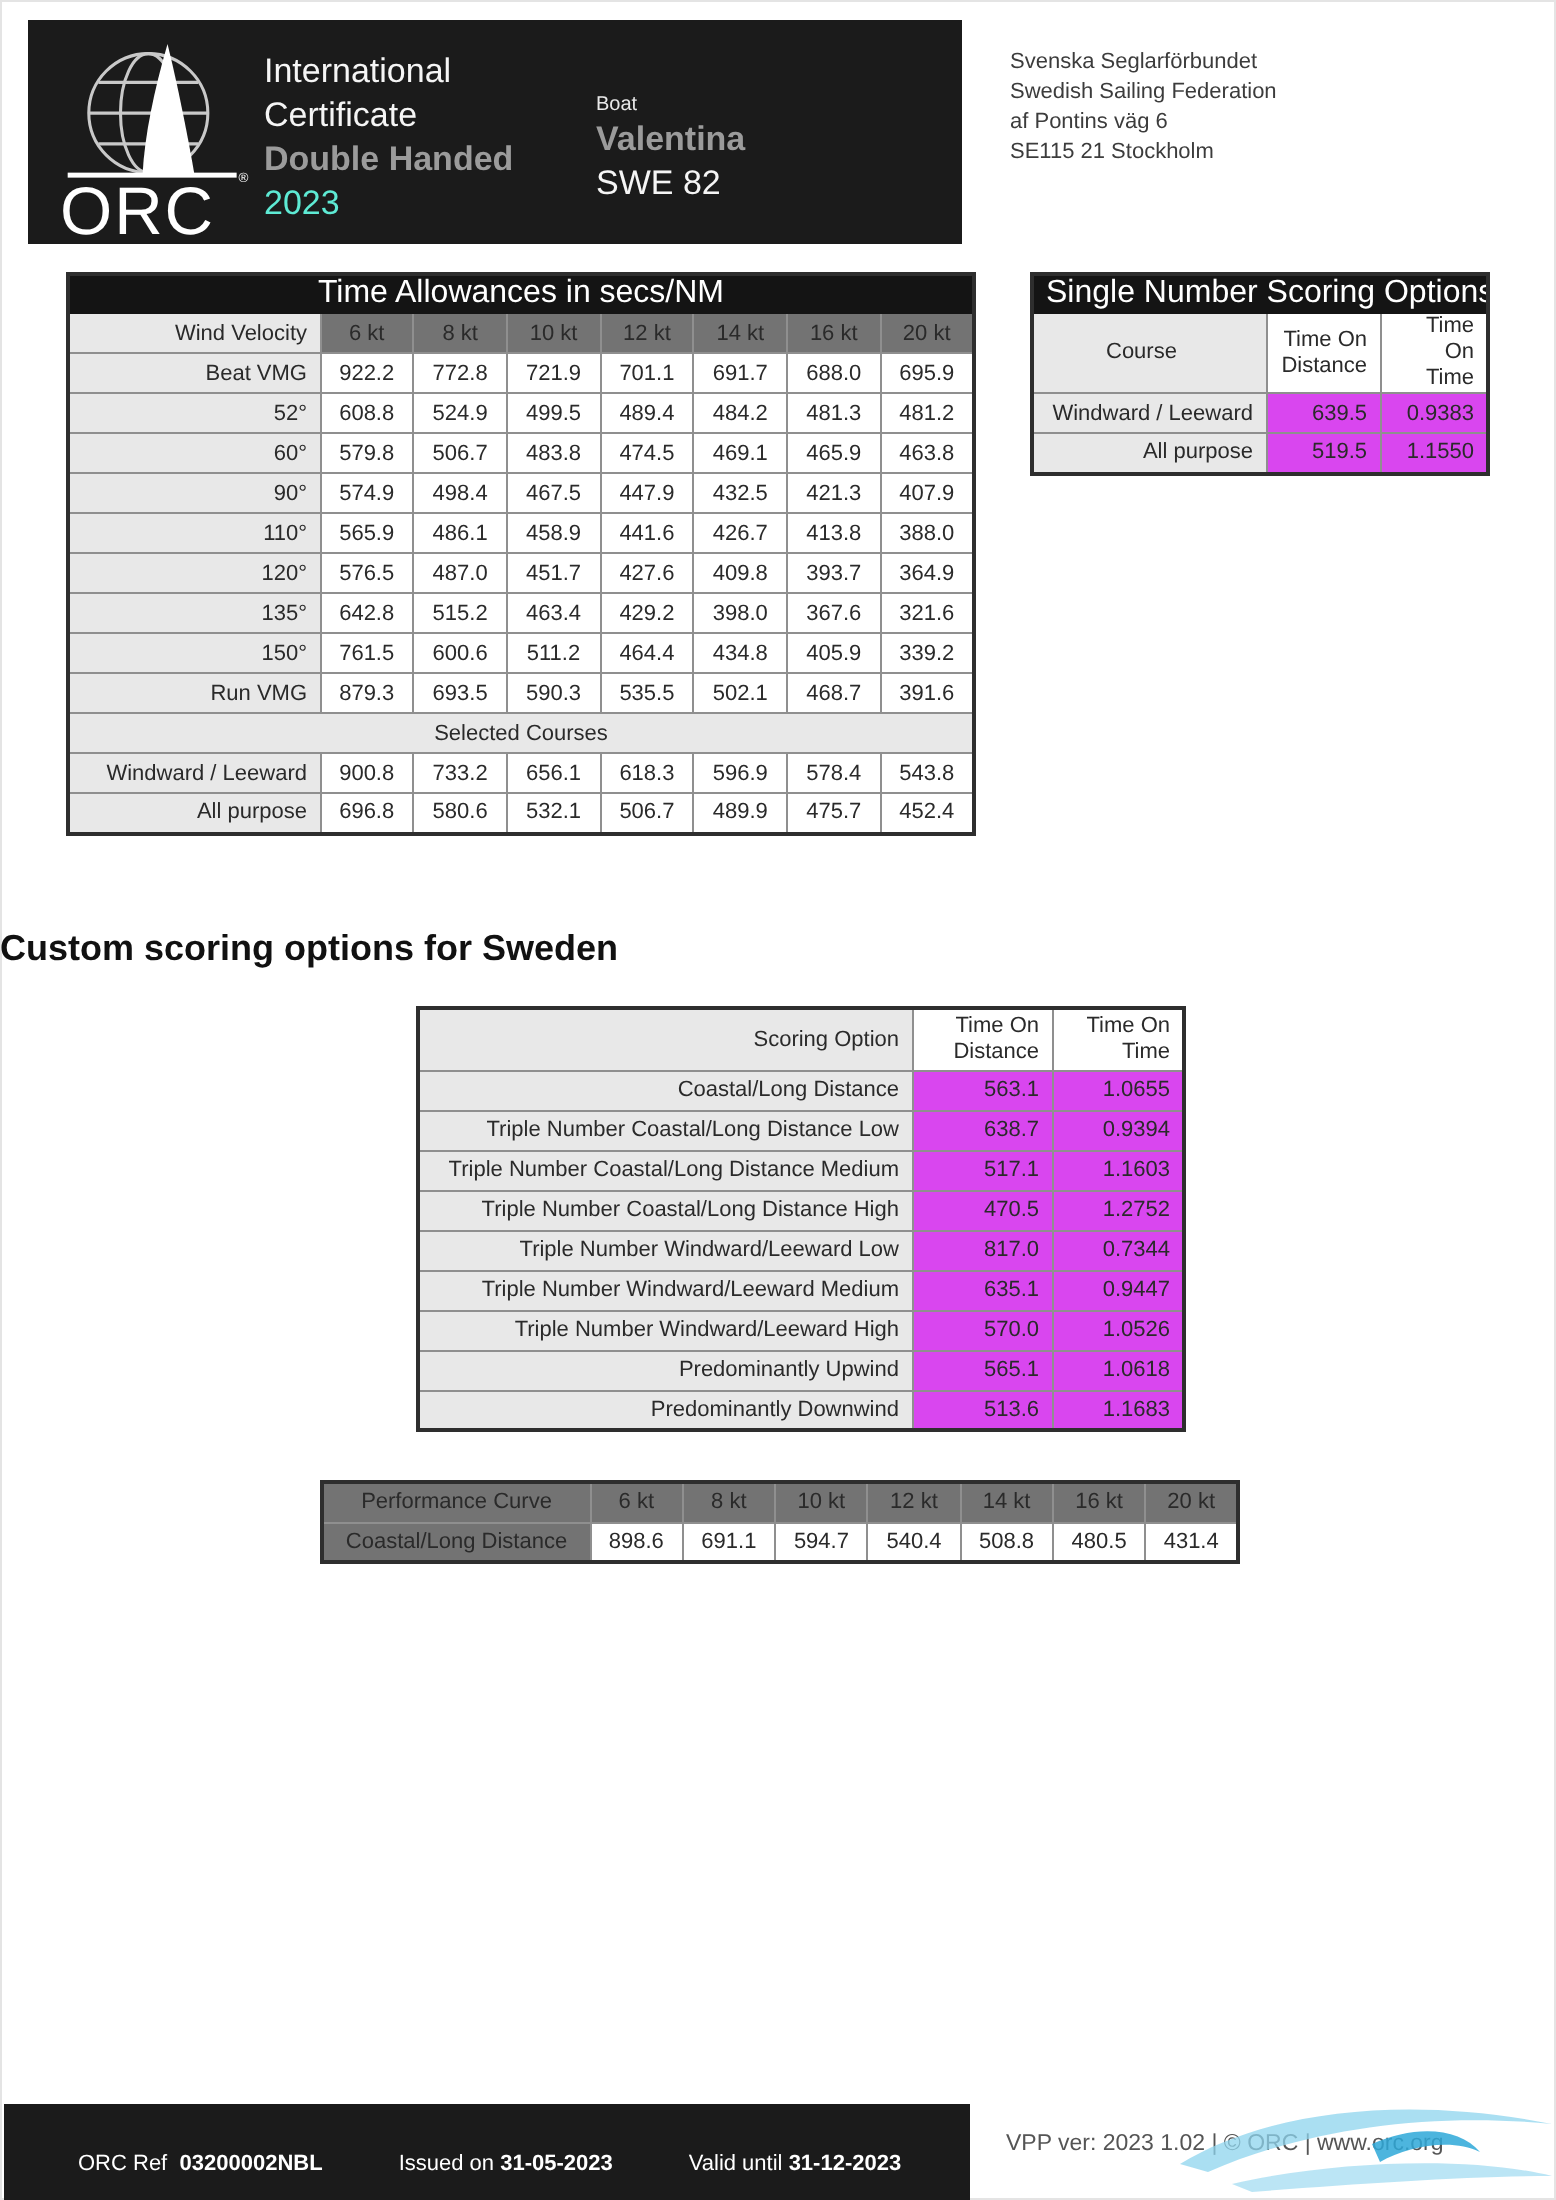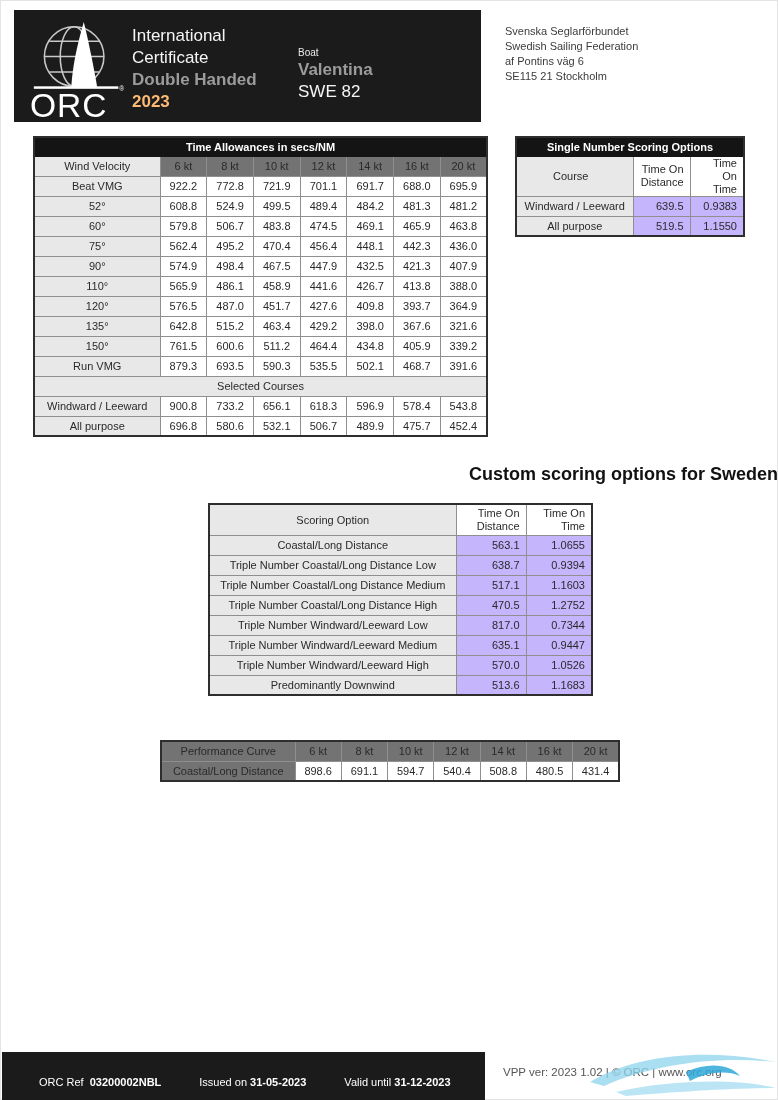--- a/index.html
+++ b/index.html
@@ -21,21 +21,21 @@
   .header-box {
     position: absolute; left: 14px; top: 10px;
     width: 467px; height: 112px;
     background: #1b1b1b;
     display: flex;
   }
   .logo-wrap { width: 108px; padding: 10px 0 0 16px; }
   .title-block { padding: 15px 0 0 10px; width: 160px; }
   .title-line { color: #f5f5f5; font-size: 17px; line-height: 22px; font-weight: 500; }
   .title-gray { color: #9b9b9b; font-weight: bold; }
-  .title-year { color: #fdba74; font-weight: bold; }
+  .title-year { color: #5eead4; font-weight: normal; }
   .boat-block { padding: 36px 0 0 16px; }
   .boat-label { color: #e8e8e8; font-size: 10px; line-height: 13px; }
   .boat-name { color: #9b9b9b; font-size: 17px; line-height: 22px; font-weight: bold; }
   .sail-no { color: #f5f5f5; font-size: 17px; line-height: 22px; }
 
   .federation {
     position: absolute; left: 505px; top: 24px;
     font-size: 11px; line-height: 15px; color: #3c3c3c;
   }
 
@@ -44,40 +44,40 @@
     border-collapse: collapse;
     table-layout: fixed;
     font-size: 11px;
     color: #2a2a2a;
     position: absolute;
     background: #fff;
   }
   .tbl td, .tbl th { border: 1px solid #8f8f8f; height: 20px; padding: 0 6px; font-weight: normal; overflow: hidden; white-space: nowrap; }
   .tbl { border: 2px solid #2e2e2e; }
   .tbl .title-row th {
-    background: #141414; color: #fff; font-weight: bold;
-    text-align: center; font-size: 11px; height: 19px;
+    background: #141414; color: #fff; font-weight: normal;
+    text-align: center; font-size: 16px; height: 19px;
     border-color: #141414;
   }
-  .tbl .lbl { background: #e8e8e8; text-align: center; }
+  .tbl .lbl { background: #e8e8e8; text-align: right; }
   .tbl .hdr { background: #737373; text-align: center; }
   .tbl .val { text-align: center; background: #fff; }
-  .tbl .num { text-align: right; background: #c4b5fd; }
+  .tbl .num { text-align: right; background: #d946ef; }
   .tbl .hdr2 { background: #e8e8e8; text-align: left; line-height: 13px; height: 33px; white-space: normal; padding-left: 36px; }
   .tbl .hdrw { background: #fff; text-align: right; line-height: 13px; height: 31px; white-space: normal; }
   .tbl .sc-row td { background: #e8e8e8; text-align: center; }
 
   #ta-table { left: 33px; top: 136px; width: 455px; }
   #sn-table { left: 515px; top: 136px; width: 230px; }
   #cs-table { left: 208px; top: 503px; width: 385px; }
   #pc-table { left: 160px; top: 740px; width: 460px; }
 
   .custom-heading {
     position: absolute; left: 0; top: 464px; width: 778px;
-    text-align: right; font-size: 18px; font-weight: bold; color: #111;
+    text-align: left; font-size: 18px; font-weight: bold; color: #111;
   }
 
   
   .footer-bar {
     position: absolute; left: 2px; top: 1052px;
     width: 483px; height: 60px;
     background: #1b1b1b;
     display: flex; align-items: center;
     padding-left: 37px; gap: 38px;
     color: #fff; font-size: 11px;
@@ -182,30 +182,20 @@
       <td class="lbl">60°</td>
       <td class="val">579.8</td>
       <td class="val">506.7</td>
       <td class="val">483.8</td>
       <td class="val">474.5</td>
       <td class="val">469.1</td>
       <td class="val">465.9</td>
       <td class="val">463.8</td>
     </tr>
       <tr>
-      <td class="lbl">75°</td>
-      <td class="val">562.4</td>
-      <td class="val">495.2</td>
-      <td class="val">470.4</td>
-      <td class="val">456.4</td>
-      <td class="val">448.1</td>
-      <td class="val">442.3</td>
-      <td class="val">436.0</td>
-    </tr>
-      <tr>
       <td class="lbl">90°</td>
       <td class="val">574.9</td>
       <td class="val">498.4</td>
       <td class="val">467.5</td>
       <td class="val">447.9</td>
       <td class="val">432.5</td>
       <td class="val">421.3</td>
       <td class="val">407.9</td>
     </tr>
       <tr>
@@ -364,20 +354,25 @@
     </tr>
       <tr>
       <td class="lbl">Triple Number Windward/Leeward Medium</td>
       <td class="num">635.1</td>
       <td class="num">0.9447</td>
     </tr>
       <tr>
       <td class="lbl">Triple Number Windward/Leeward High</td>
       <td class="num">570.0</td>
       <td class="num">1.0526</td>
+    </tr>
+      <tr>
+      <td class="lbl">Predominantly Upwind</td>
+      <td class="num">565.1</td>
+      <td class="num">1.0618</td>
     </tr>
       <tr>
       <td class="lbl">Predominantly Downwind</td>
       <td class="num">513.6</td>
       <td class="num">1.1683</td>
     </tr>
     </tbody>
 </table>
 
 <table class="tbl" id="pc-table">

